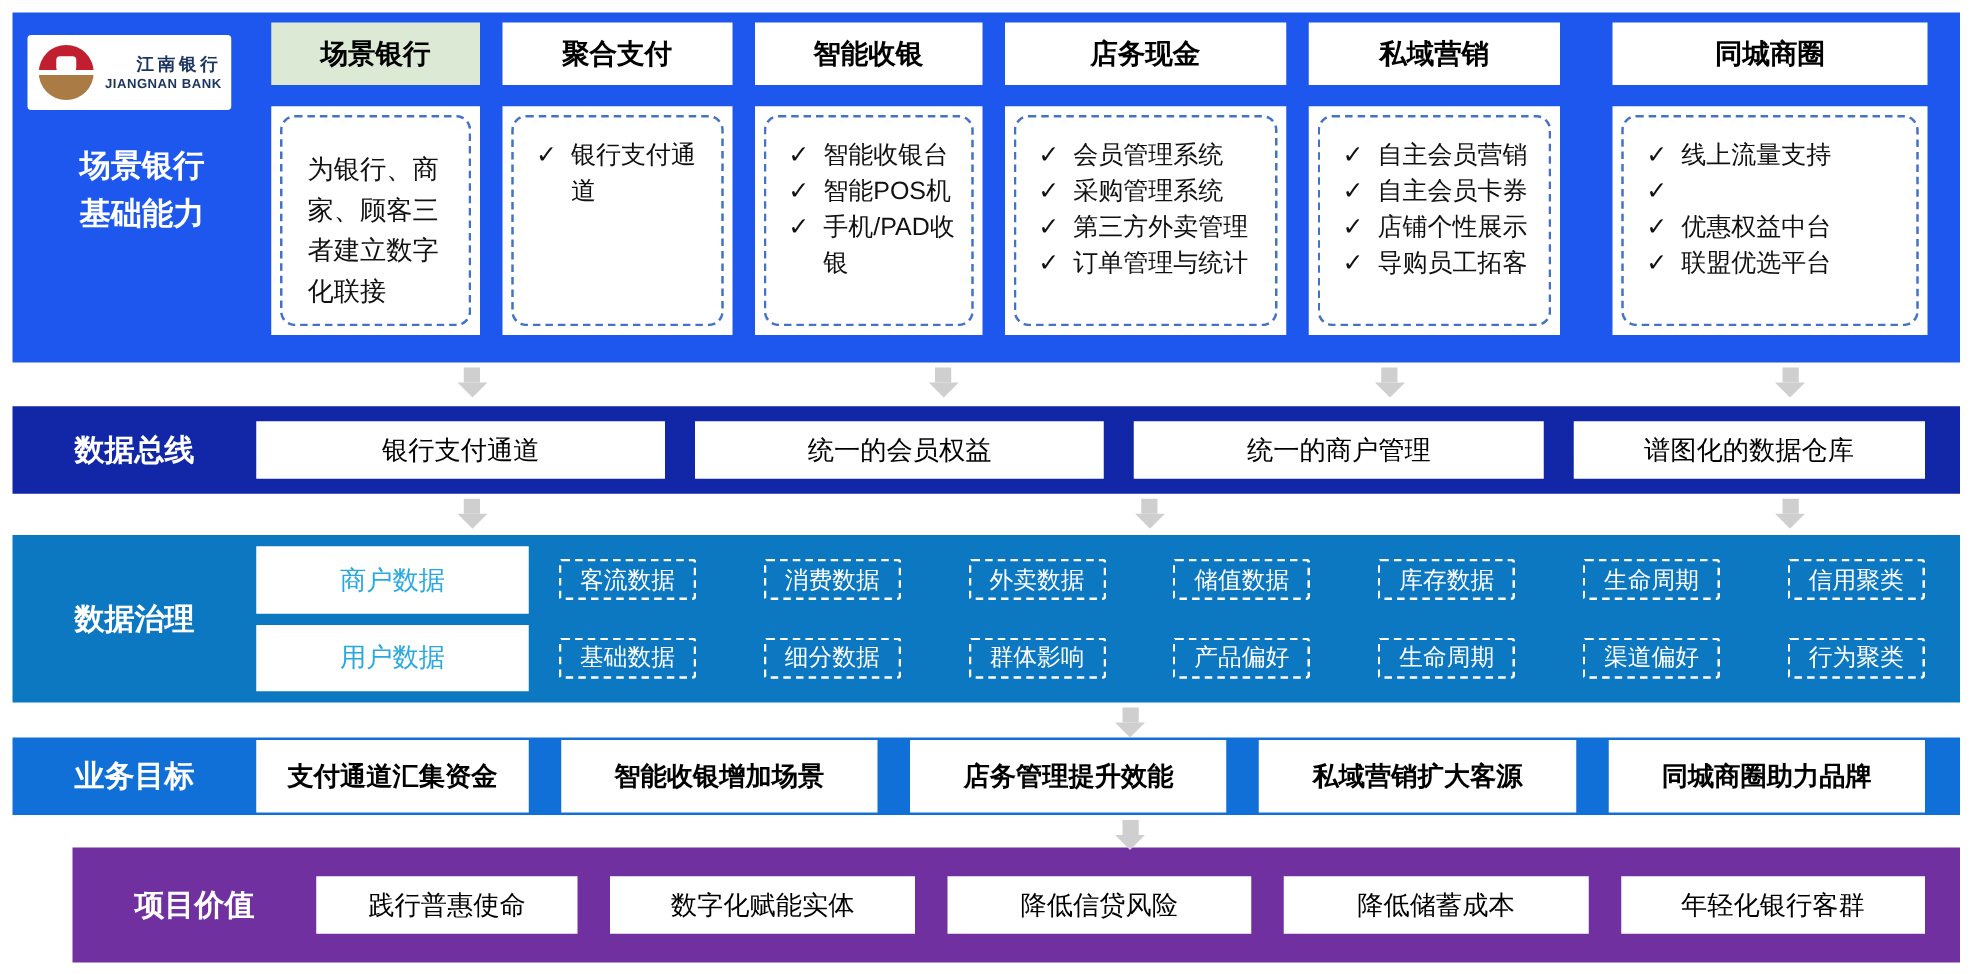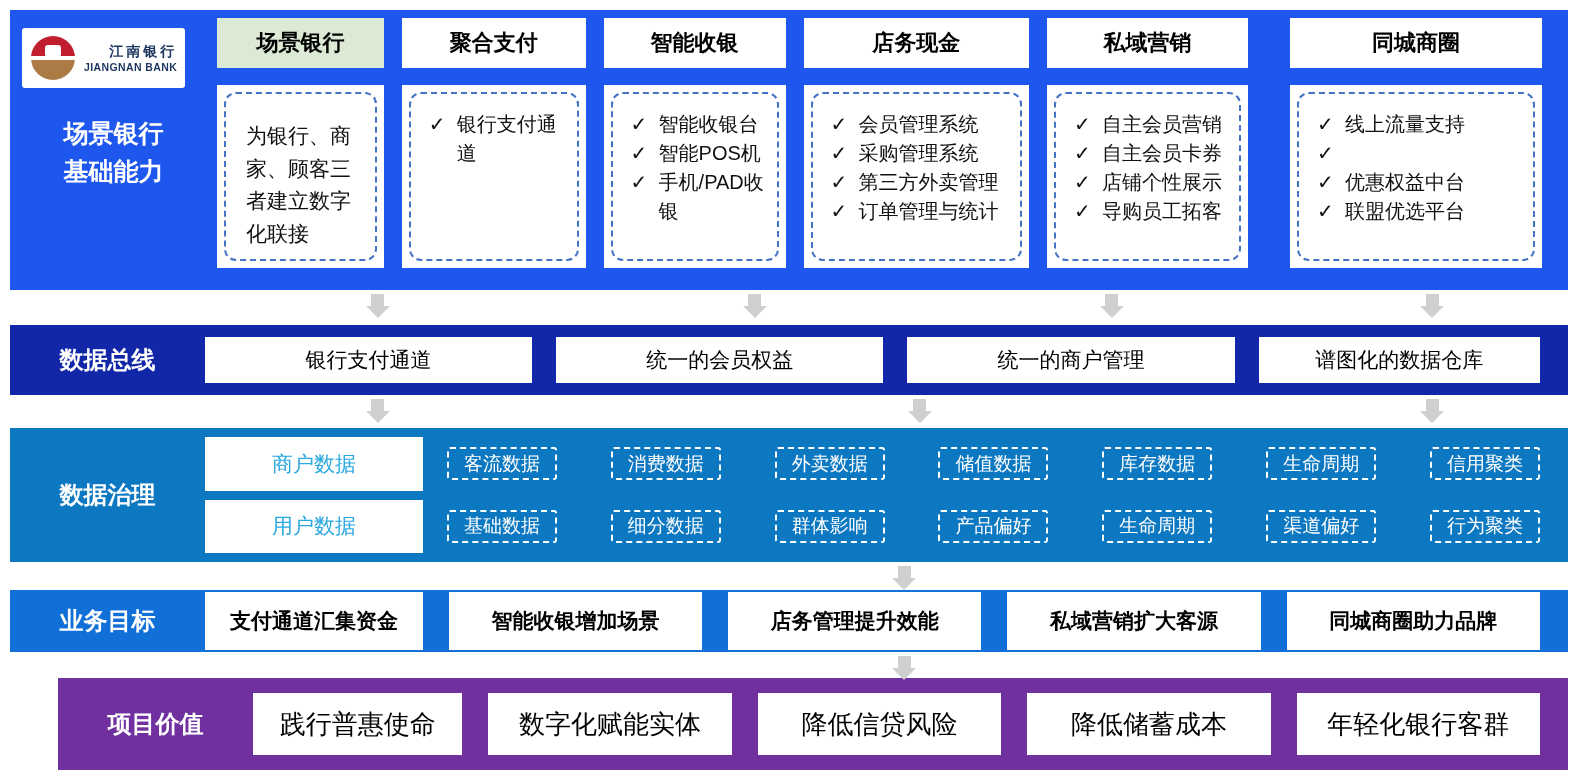--- a/index.html
+++ b/index.html
@@ -58,22 +58,22 @@
   
   .band.biz{height:62px;flex:0 0 62px;}
   .biz-boxes{flex:1;display:flex;gap:26px;padding-right:28px;align-items:center;}
   .biz-box{background:#fff;height:58px;flex:1 1 0;display:flex;align-items:center;justify-content:center;
            font-size:21px;font-weight:bold;color:#000;}
   .biz-box:first-child{flex:0.86 1 0;}
 
   
   .band.value{height:92px;flex:0 0 92px;margin-left:48px;}
   .val-boxes{flex:1;display:flex;gap:26px;padding-right:28px;align-items:center;}
-  .val-box{background:#fff;height:62px;flex:1 1 0;display:flex;align-items:center;justify-content:center;
-           font-size:26px;color:#000;}
+  .val-box{background:#fff;height:46px;flex:1 1 0;display:flex;align-items:center;justify-content:center;
+           font-size:21px;color:#000;}
   .val-box:first-child{flex:0.86 1 0;}
 </style>
 </head>
 <body>
 
 <div class="stage">
 
   <section class="top-panel" style="background: rgb(29, 87, 238);">
     <div class="left-col">
       <div class="logo">

